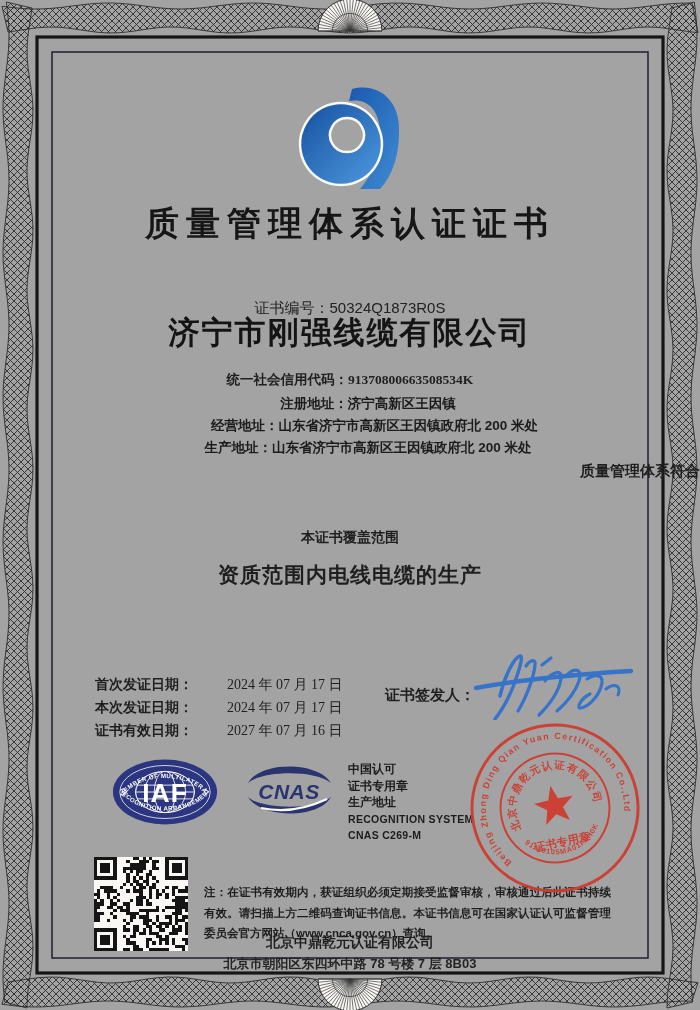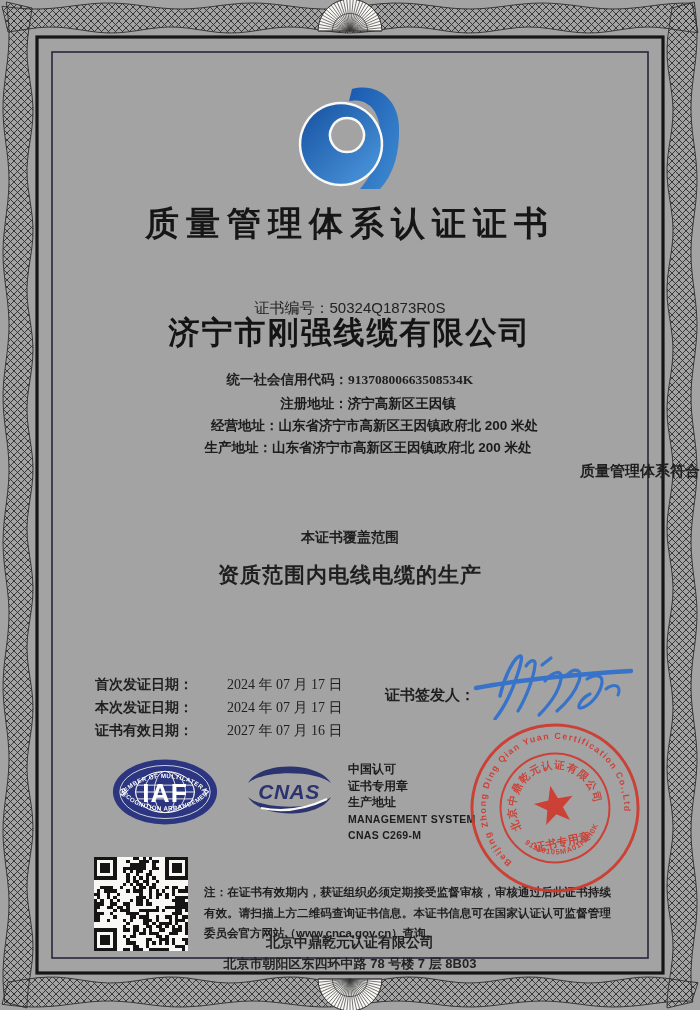--- a/index.html
+++ b/index.html
@@ -252,21 +252,21 @@
     <path d="M5,25 C17,3 75,3 88,25 C73,12 20,12 5,25 Z" fill="#2c3470"></path>
     <path d="M5,39 C18,61 76,61 88,39 C74,52 19,52 5,39 Z" fill="#2c3470"></path>
     <path d="M18,50 Q50,57 84,41" stroke="#f9f8f4" stroke-width="2.2" fill="none"></path>
     <text x="46" y="41" font-size="21" font-weight="bold" font-style="italic" fill="#2c3470" letter-spacing="0.5" text-anchor="middle">CNAS</text>
   </svg>
 
   <div class="cnas-text">
     <div class="cn">中国认可</div>
     <div class="cn">证书专用章</div>
     <div class="cn">生产地址</div>
-    <div class="en">MANAGEMENT SYSTEM</div>
+    <div class="en">RECOGNITION SYSTEM</div>
     <div class="en">CNAS   C269-M</div>
   </div>
 
   <svg class="qr" width="94" height="94" viewBox="0 0 29 29" shape-rendering="crispEdges">
     <rect x="0" y="0" width="29" height="29" fill="#f9f8f4"></rect>
     <g id="qr-modules" fill="#151515">
         <rect x="12" y="0" width="1" height="1"></rect>
         <rect x="13" y="0" width="1" height="1"></rect>
         <rect x="15" y="0" width="1" height="1"></rect>
         <rect x="17" y="0" width="1" height="1"></rect>

